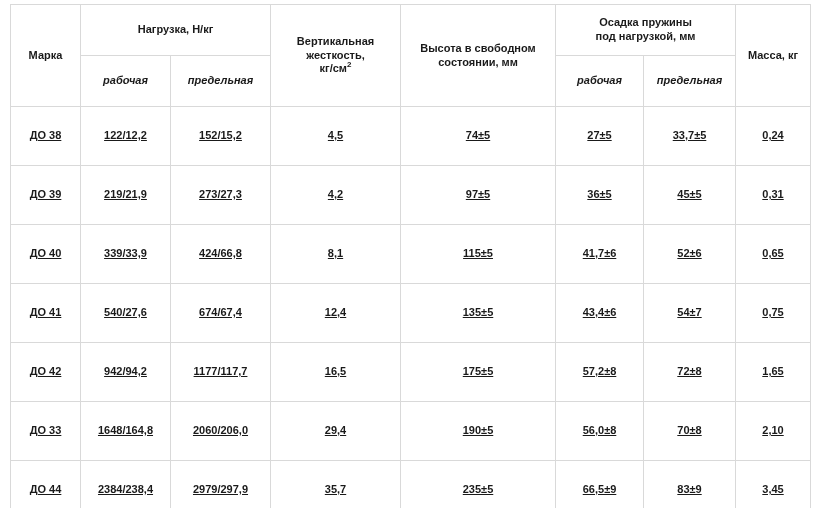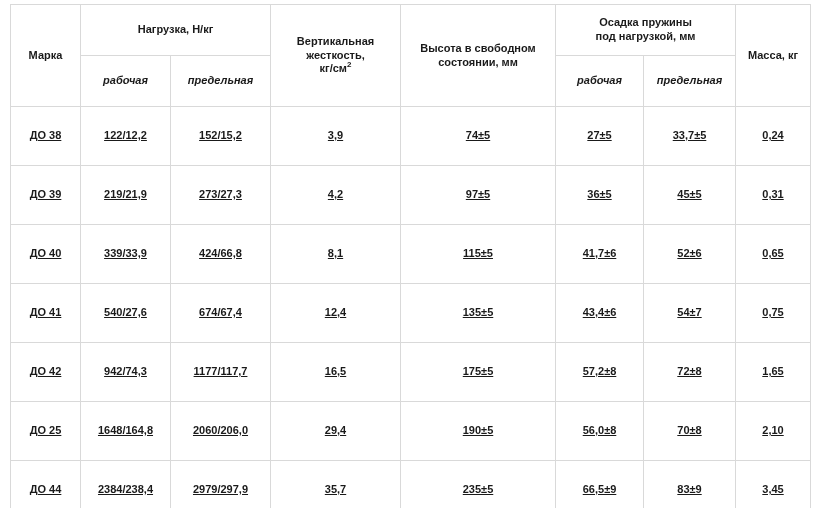--- a/index.html
+++ b/index.html
@@ -101,21 +101,21 @@
         <th class="h-sub">предельная</th>
         <th class="h-sub">рабочая</th>
         <th class="h-sub">предельная</th>
       </tr>
     </thead>
     <tbody>
       <tr>
         <td class="mark-cell">ДО 38</td>
         <td>122/12,2</td>
         <td>152/15,2</td>
-        <td>3,9</td>
+        <td>4,5</td>
         <td>74±5</td>
         <td>27±5</td>
         <td>33,7±5</td>
         <td>0,24</td>
       </tr>
       <tr>
         <td class="mark-cell">ДО 39</td>
         <td>219/21,9</td>
         <td>273/27,3</td>
         <td>4,2</td>
@@ -139,30 +139,30 @@
         <td>540/27,6</td>
         <td>674/67,4</td>
         <td>12,4</td>
         <td>135±5</td>
         <td>43,4±6</td>
         <td>54±7</td>
         <td>0,75</td>
       </tr>
       <tr>
         <td class="mark-cell">ДО 42</td>
-        <td>942/74,3</td>
+        <td>942/94,2</td>
         <td>1177/117,7</td>
         <td>16,5</td>
         <td>175±5</td>
         <td>57,2±8</td>
         <td>72±8</td>
         <td>1,65</td>
       </tr>
       <tr>
-        <td class="mark-cell">ДО 25</td>
+        <td class="mark-cell">ДО 33</td>
         <td>1648/164,8</td>
         <td>2060/206,0</td>
         <td>29,4</td>
         <td>190±5</td>
         <td>56,0±8</td>
         <td>70±8</td>
         <td>2,10</td>
       </tr>
       <tr>
         <td class="mark-cell">ДО 44</td>

